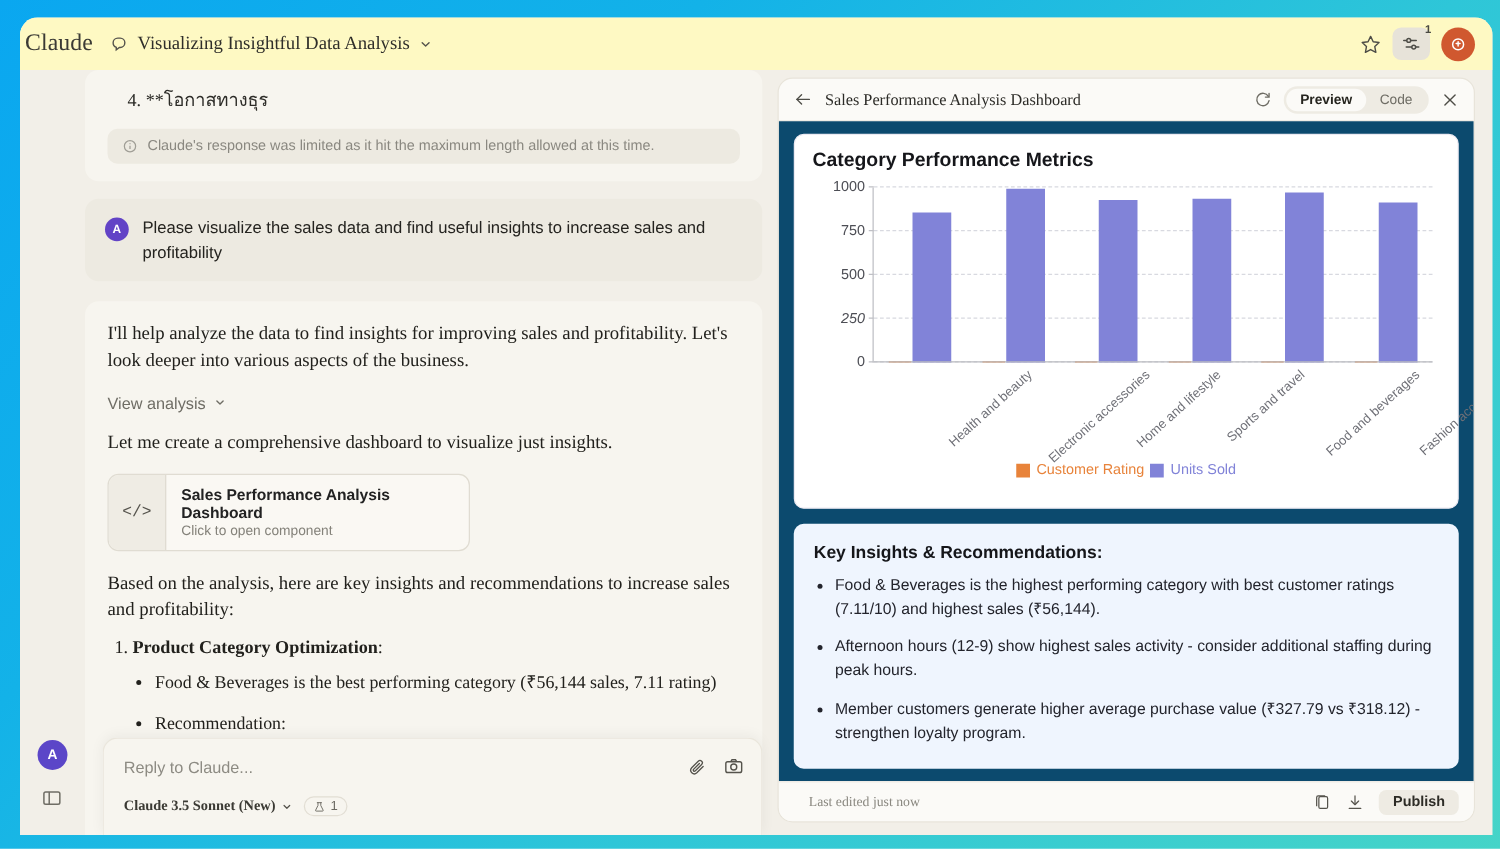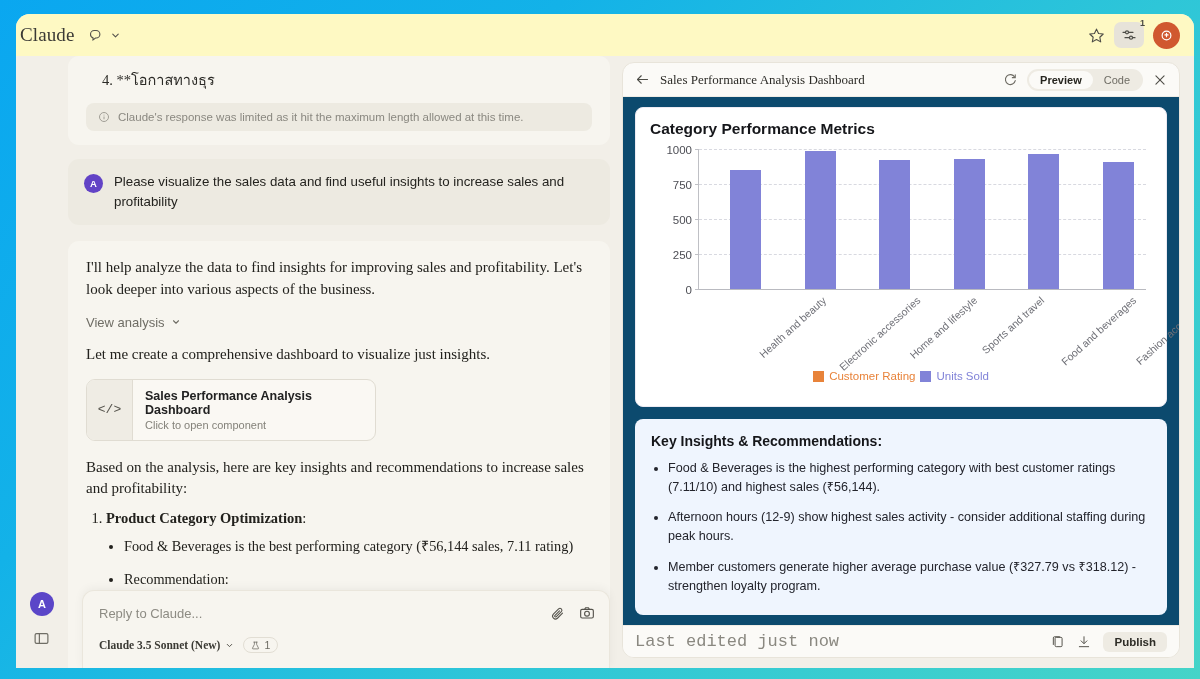--- a/index.html
+++ b/index.html
@@ -351,41 +351,42 @@
     margin-bottom: 11px;
   }
 
   #ap-footer {
     height: 32px; flex: 0 0 32px;
     display: flex; align-items: center;
     padding: 0 12px;
     border-top: 1px solid #efece5;
     background: #fbfaf7;
   }
-  #last-edited { font-size: 17px; color: #8a8880; font-family: Liberation Mono, monospace; }
+  #last-edited { font-size: 11px; color: #8a8880; font-family: Liberation Serif, serif; margin-left: 12px; }
   #ap-footer-right { margin-left: auto; display: flex; align-items: center; gap: 12px; }
   #publish-btn {
     background: #eeebe3; border-radius: 6px;
     padding: 4px 11px; font-size: 11.5px; font-weight: bold; color: #2d2c26;
   }
   svg { display: block; }
 </style>
 </head>
 <body>
 
 <div id="app-window">
 
   <div id="topbar">
     <div id="brand">Claude</div>
     <div id="chat-title-wrap">
       <span class="ico">
         <svg width="15" height="15" viewBox="0 0 24 24" fill="none" stroke="#55534c" stroke-width="1.8" stroke-linecap="round">
           <path d="M4 10a6 6 0 0 1 6-6h3a6 6 0 0 1 0 12h-1l-4 3v-3.2A6 6 0 0 1 4 10z"></path>
         </svg>
       </span>
+      <span>Visualizing Insightful Data Analysis</span>
       <span class="ico">
         <svg width="11" height="11" viewBox="0 0 24 24" fill="none" stroke="#55534c" stroke-width="2.4" stroke-linecap="round" stroke-linejoin="round">
             <polyline points="6 9 12 15 18 9"></polyline>
           </svg>
       </span>
     </div>
 
     <div id="topbar-right">
       <span class="ico">
         <svg width="17" height="17" viewBox="0 0 24 24" fill="none" stroke="#4e4d47" stroke-width="1.6" stroke-linejoin="round">
@@ -566,21 +567,21 @@
               <div id="grid">
                   <div class="gridline" style="bottom: 0%;"></div>
                   <div class="gridline" style="bottom: 25%;"></div>
                   <div class="gridline" style="bottom: 50%;"></div>
                   <div class="gridline" style="bottom: 75%;"></div>
                   <div class="gridline" style="bottom: 100%;"></div>
                 </div>
               <div id="yticks">
                   <div class="ytick" style="bottom: 0%; transform: translateY(50%);">0</div>
                   <div class="ytickmark" style="bottom: 0%;"></div>
-                  <div class="ytick" style="bottom: 25%; transform: translateY(50%);">250</div>
+                  <div class="ytick" style="bottom: 25%; transform: translateY(50%); font-style: italic;">250</div>
                   <div class="ytickmark" style="bottom: 25%;"></div>
                   <div class="ytick" style="bottom: 50%; transform: translateY(50%);">500</div>
                   <div class="ytickmark" style="bottom: 50%;"></div>
                   <div class="ytick" style="bottom: 75%; transform: translateY(50%);">750</div>
                   <div class="ytickmark" style="bottom: 75%;"></div>
                   <div class="ytick" style="bottom: 100%; transform: translateY(50%);">1000</div>
                   <div class="ytickmark" style="bottom: 100%;"></div>
                 </div>
               <div id="bars">
                   <div class="bar-slot">

